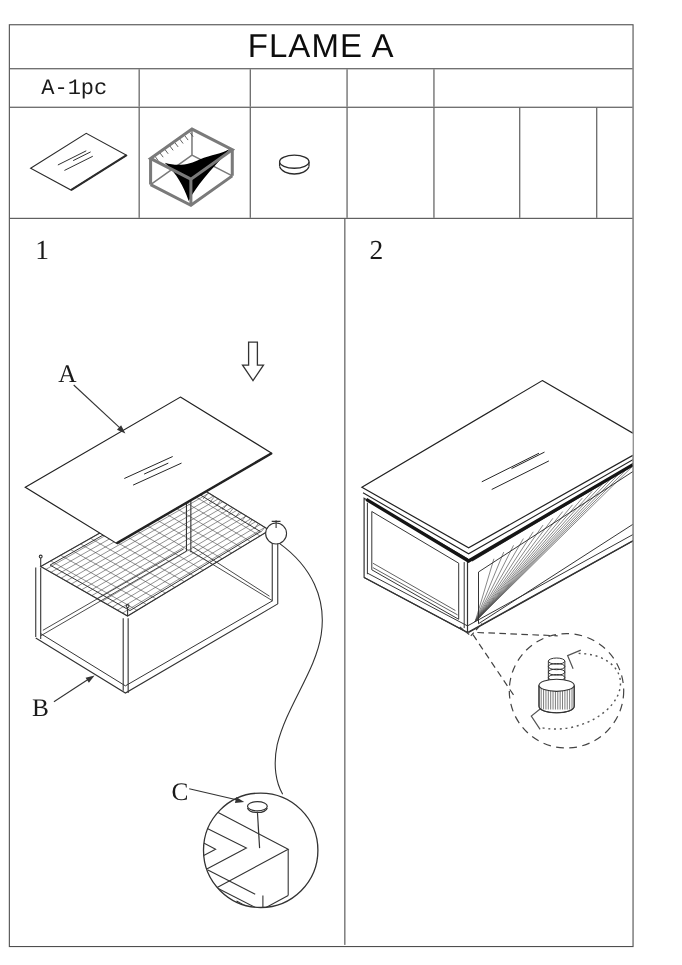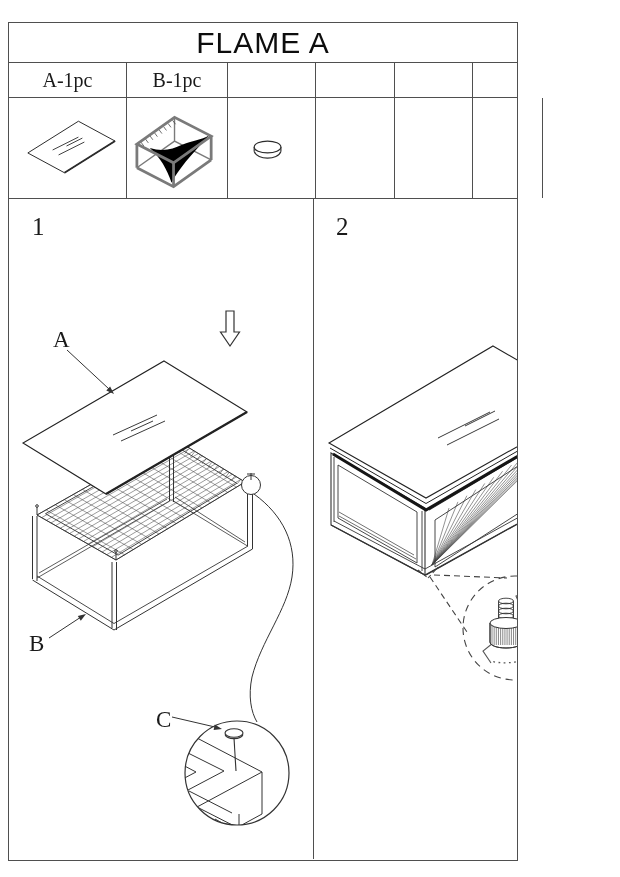--- a/index.html
+++ b/index.html
@@ -1,28 +1,28 @@
 <!DOCTYPE html>
 <html><head>
 <meta charset="utf-8">
 <style>
   html,body{margin:0;padding:0;background:#ffffff;}
   body{width:620px;height:877px;position:relative;font-family:"Liberation Serif",serif;}
   .sheet{
-    position:absolute;left:8px;top:22px;width:510px;height:839px;
+    position:absolute;left:8px;top:22px;width:568px;height:839px;
     border:1.6px solid #4f4f4f;box-sizing:border-box;background:#fff;
   }
   .title-row{
     height:40px;box-sizing:border-box;border-bottom:1.4px solid #4f4f4f;
     display:flex;align-items:center;justify-content:center;
   }
   .title-row span{
     font-family:"Liberation Sans",sans-serif;font-size:30px;color:#0d0d0d;letter-spacing:1px;
   }
-  .grid-row{display:grid;grid-template-columns:118px 101px 88px 79px 78px 70px 1fr;}
+  .grid-row{display:grid;grid-template-columns:118px 101px 88px 79px 78px 70px 1fr;font-family:Liberation Mono, monospace;}
   .labels-row{height:35px;box-sizing:border-box;border-bottom:1.4px solid #4f4f4f;}
   .icons-row{height:101px;box-sizing:border-box;border-bottom:1.6px solid #4f4f4f;}
   .cell{
     box-sizing:border-box;border-right:1.2px solid #4f4f4f;
     display:flex;align-items:center;justify-content:center;overflow:hidden;
   }
   .cell:last-child{border-right:none;}
   .part-label{font-size:20px;color:#1a1a1a;}
   .steps-row{display:grid;grid-template-columns:305px 1fr;height:660px;}
   .step-cell{box-sizing:border-box;border-right:1.6px solid #4f4f4f;overflow:hidden;}
@@ -34,23 +34,20 @@
 
 <div class="sheet">
 
   <div class="title-row">
     <span>FLAME A</span>
   </div>
 
   <div class="grid-row labels-row">
     <div class="cell">
         <span class="part-label">A-1pc</span>
-      </div>
-    <div class="cell">
-        <span class="part-label">B-1pc</span>
       </div>
     <div class="cell">
         <span class="part-label"></span>
       </div>
     <div class="cell">
         <span class="part-label"></span>
       </div>
     <div class="cell">
         <span class="part-label"></span>
       </div>

